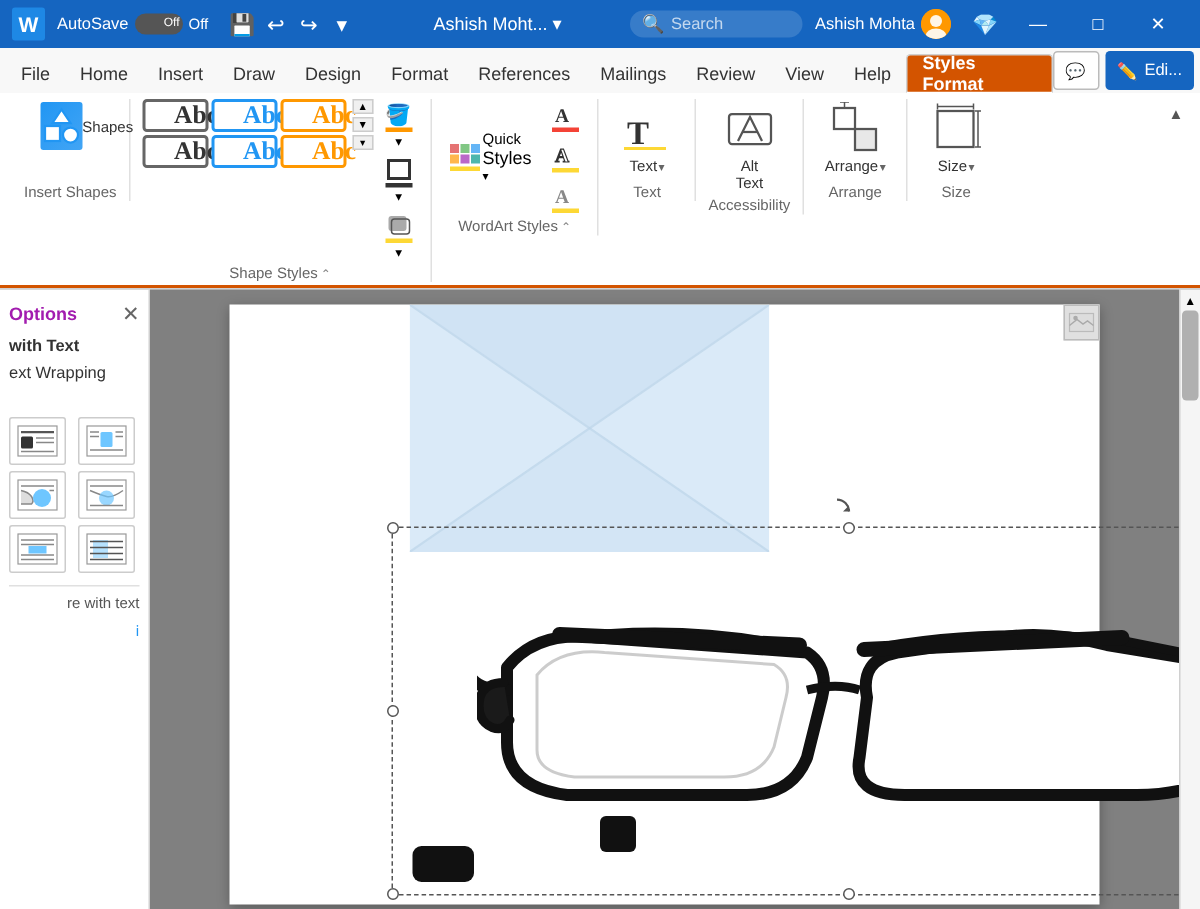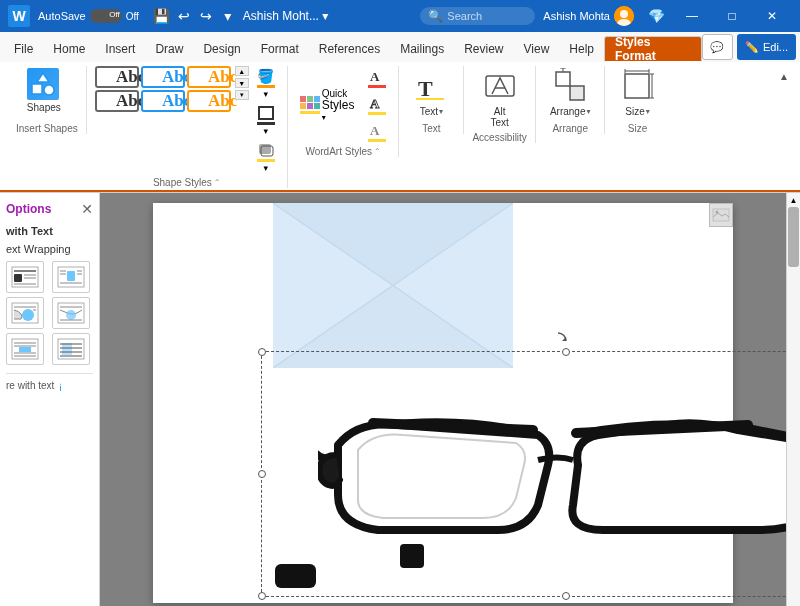--- a/index.html
+++ b/index.html
@@ -25,21 +25,21 @@
       display: flex; align-items: center; gap: 4px; font-size: 11px; margin-right: 8px;
     }
     .toggle-switch {
       width: 32px; height: 14px; background: #555; border-radius: 7px; position: relative; display: inline-block;
     }
     .toggle-switch::after {
       content: 'Off'; position: absolute; right: 2px; top: 1px; font-size: 8px; color: white;
     }
     .titlebar-icons { display: flex; gap: 4px; align-items: center; margin: 0 6px; }
     .titlebar-icon { width: 18px; height: 18px; display: flex; align-items: center; justify-content: center; color: white; font-size: 14px; cursor: pointer; }
-    .titlebar-title { flex: 1; text-align: left; font-size: 12px; }
+    .titlebar-title { flex: 1; text-align: center; font-size: 12px; }
     .titlebar-search { 
       display: flex; align-items: center; background: rgba(255,255,255,0.15); 
       border-radius: 12px; padding: 2px 8px; gap: 4px; 
     }
     .titlebar-search input { background: transparent; border: none; outline: none; color: white; font-size: 11px; width: 80px; }
     .titlebar-search input::placeholder { color: rgba(255,255,255,0.7); }
     .titlebar-user { display: flex; align-items: center; gap: 4px; margin: 0 8px; justify-content: flex-end; }
     .user-avatar { width: 20px; height: 20px; border-radius: 50%; background: #ff9800; display: flex; align-items: center; justify-content: center; font-size: 9px; color: white; overflow: hidden; }
     .titlebar-controls { display: flex; gap: 0; }
     .title-ctrl-btn { width: 40px; height: 32px; display: flex; align-items: center; justify-content: center; cursor: pointer; font-size: 12px; }
@@ -110,21 +110,21 @@
       display: flex;
       align-items: center;
       gap: 2px;
     }
     .ribbon-group-label-expand {
       font-size: 8px; color: #888; cursor: pointer;
     }
 
     
     .shapes-btn {
-      display: flex; flex-direction: column; 
+      display: flex; flex-direction: row; align-items: center;
       width: 44px; cursor: pointer; padding: 2px;
     }
     .shapes-icon {
       width: 32px; height: 32px;
       background: linear-gradient(135deg, #2196f3 0%, #42a5f5 100%);
       border-radius: 2px;
       display: flex; align-items: center; justify-content: center;
       font-size: 18px; color: white;
     }
     .shapes-label { font-size: 10px; color: #333; margin-top: 2px; }
@@ -192,21 +192,21 @@
       position: relative;
       z-index: 10;
     }
     .side-panel-header {
       display: flex; justify-content: space-between; align-items: center;
       margin-bottom: 8px;
     }
     .side-panel-title { font-size: 12px; font-weight: 700; color: #a21caf; text-align: right; }
     .side-panel-close { font-size: 14px; cursor: pointer; color: #666; }
     .side-panel-section { font-size: 11px; color: #333; margin-bottom: 6px; font-weight: 600; }
-    .side-panel-subsection { font-size: 11px; color: #333; margin-bottom: 6px; }
+    .side-panel-subsection { font-size: 11px; color: #333; margin-bottom: 23px; }
 
     .wrap-icons {
       display: grid; grid-template-columns: 1fr 1fr; gap: 4px; margin-bottom: 8px;
     }
     .wrap-icon-btn {
       width: 38px; height: 32px;
       border: 1px solid #ccc; border-radius: 2px;
       display: flex; align-items: center; justify-content: center;
       cursor: pointer; background: white;
     }
@@ -666,21 +666,21 @@
           <rect x="5" y="5" width="10" height="12" fill="#6ec6ff" opacity="0.5"></rect>
           <line x1="3" y1="6" x2="25" y2="6" stroke="#555" stroke-width="1"></line>
           <line x1="3" y1="10" x2="25" y2="10" stroke="#555" stroke-width="1"></line>
           <line x1="3" y1="14" x2="25" y2="14" stroke="#555" stroke-width="1"></line>
           <line x1="3" y1="18" x2="25" y2="18" stroke="#555" stroke-width="1"></line>
         </svg>
       </div>
     </div>
 
     <div style="margin-top:4px; border-top:1px solid #e0e0e0; padding-top:6px;">
-      <div style="font-size:10px;color:#555;display:flex;align-items:flex-start;gap:5px;">
+      <div style="font-size:10px;color:#555;display:flex;align-items:flex-end;gap:5px;flex-direction:column;">
         <span>re with text</span>
         <span style="color:#2196f3;cursor:pointer;">ℹ</span>
       </div>
     </div>
   </div>
 
   <div class="page-area">
     <div class="page">
 
       <div style="position:absolute;top:0;left:120px;width:240px;height:165px;overflow:hidden;">

